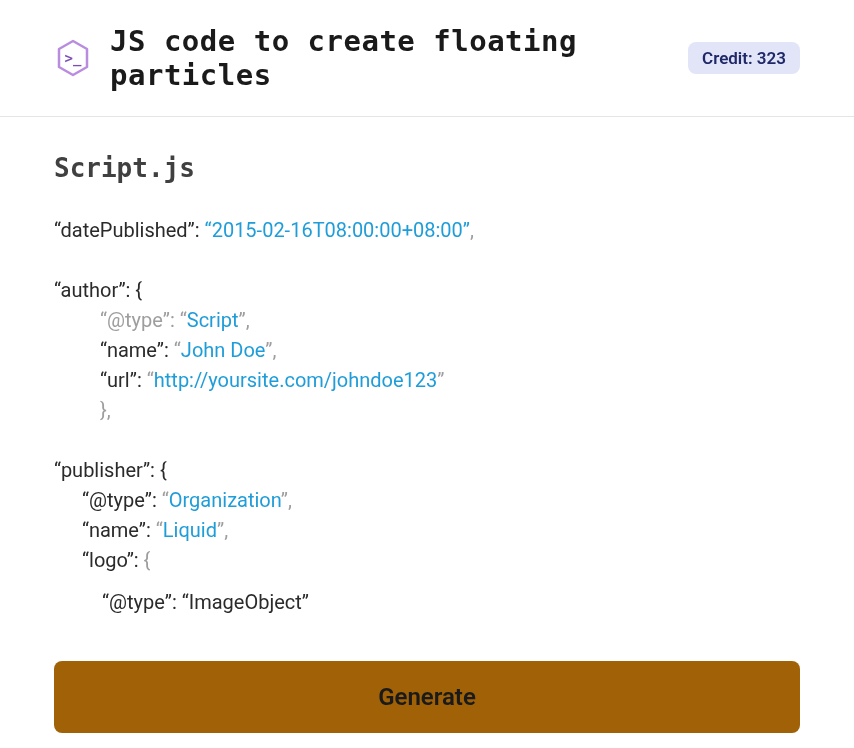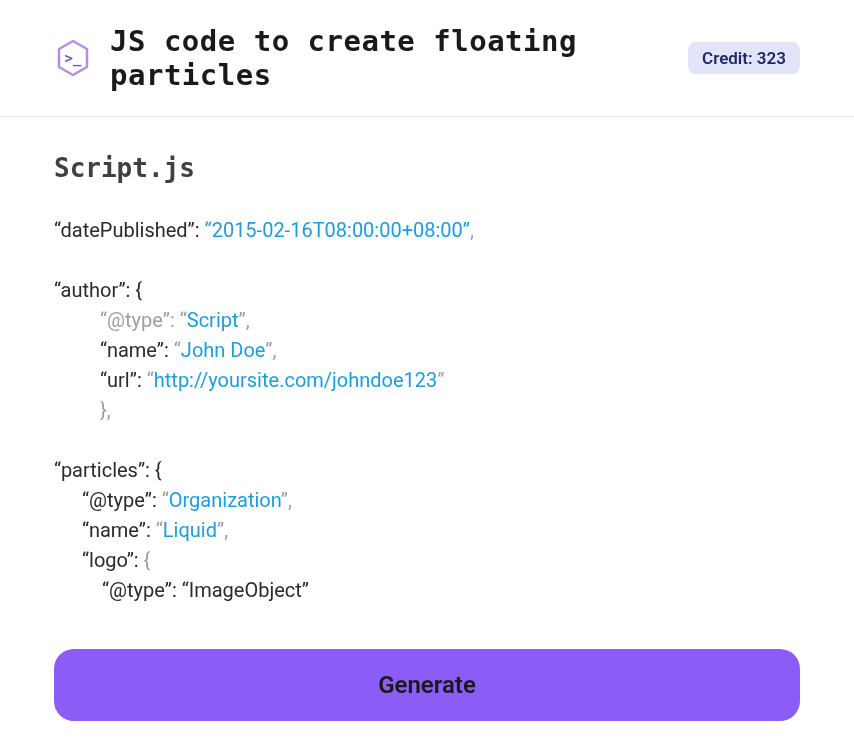--- a/index.html
+++ b/index.html
@@ -58,29 +58,29 @@
       color: #2b2b2b;
     }
     .code .row { white-space: pre; }
     .code .gap { height: 30px; }
     .key { color: #2b2b2b; margin-top: 20px; }
     .val-link { color: #1f9dd9; }
     .punct { color: #9e9e9e; }
     .punct-dark { color: #2b2b2b; }
     .indent1 { padding-left: 46px; }
     .indent1b { padding-left: 28px; }
-    .indent2b { padding-left: 48px; }
+    .indent2b { padding-left: 48px; margin-top: 12px; }
     .generate-wrap {
       padding: 44px 54px 40px 54px;
     }
     .generate-btn {
       width: 100%;
-      background: #8b5cf6;
+      background: #a16207;
       border: none;
-      border-radius: 20px;
+      border-radius: 8px;
       font-size: 24px;
       font-weight: 600;
       color: #1a1a1a;
       padding: 22px 0;
       cursor: pointer;
       font-family: inherit;
     }
   </style>
 </head>
 <body>
@@ -105,21 +105,21 @@
     <div class="gap"></div>
 
     <div class="row"><span class="key">“author”: {</span></div>
     <div class="row indent1"><span class="punct">“@type”</span><span class="punct">: “</span><span class="val-link">Script</span><span class="punct">”,</span></div>
     <div class="row indent1"><span class="key">“name”: </span><span class="punct">“</span><span class="val-link">John Doe</span><span class="punct">”,</span></div>
     <div class="row indent1"><span class="key">“url”: </span><span class="punct">“</span><span class="val-link">http://yoursite.com/johndoe123</span><span class="punct">”</span></div>
     <div class="row indent1"><span class="punct">},</span></div>
 
     <div class="gap"></div>
 
-    <div class="row"><span class="key">“particles”: {</span></div>
+    <div class="row"><span class="key">“publisher”: {</span></div>
     <div class="row indent1b"><span class="key">“@type”: </span><span class="punct">“</span><span class="val-link">Organization</span><span class="punct">”,</span></div>
     <div class="row indent1b"><span class="key">“name”: </span><span class="punct">“</span><span class="val-link">Liquid</span><span class="punct">”,</span></div>
     <div class="row indent1b"><span class="key">“logo”: </span><span class="punct">{</span></div>
     <div class="row indent2b"><span class="punct-dark">“@type”: “ImageObject”</span></div>
   </div>
 </div>
 
 <div class="generate-wrap">
   <button class="generate-btn">Generate</button>
 </div>

